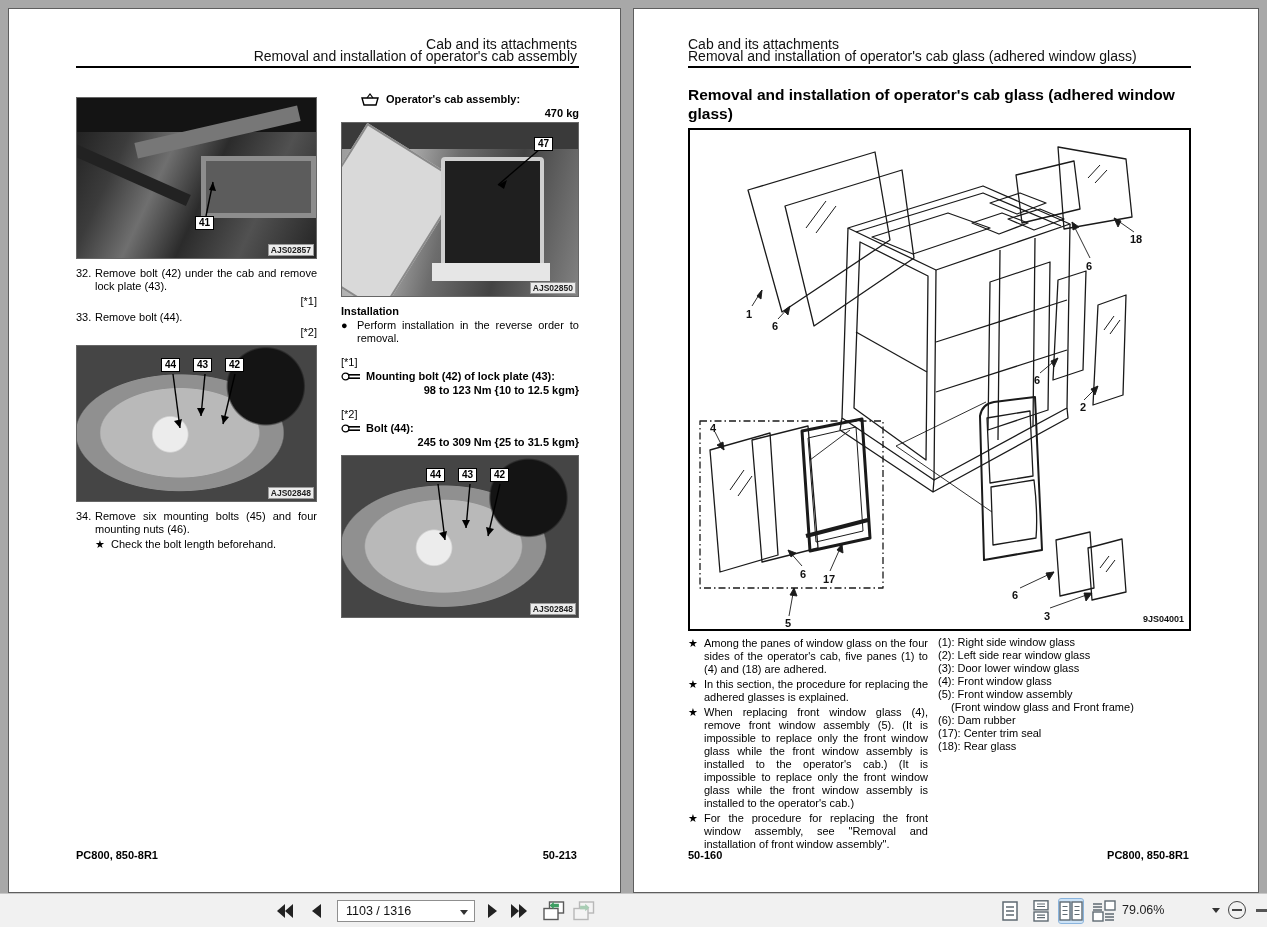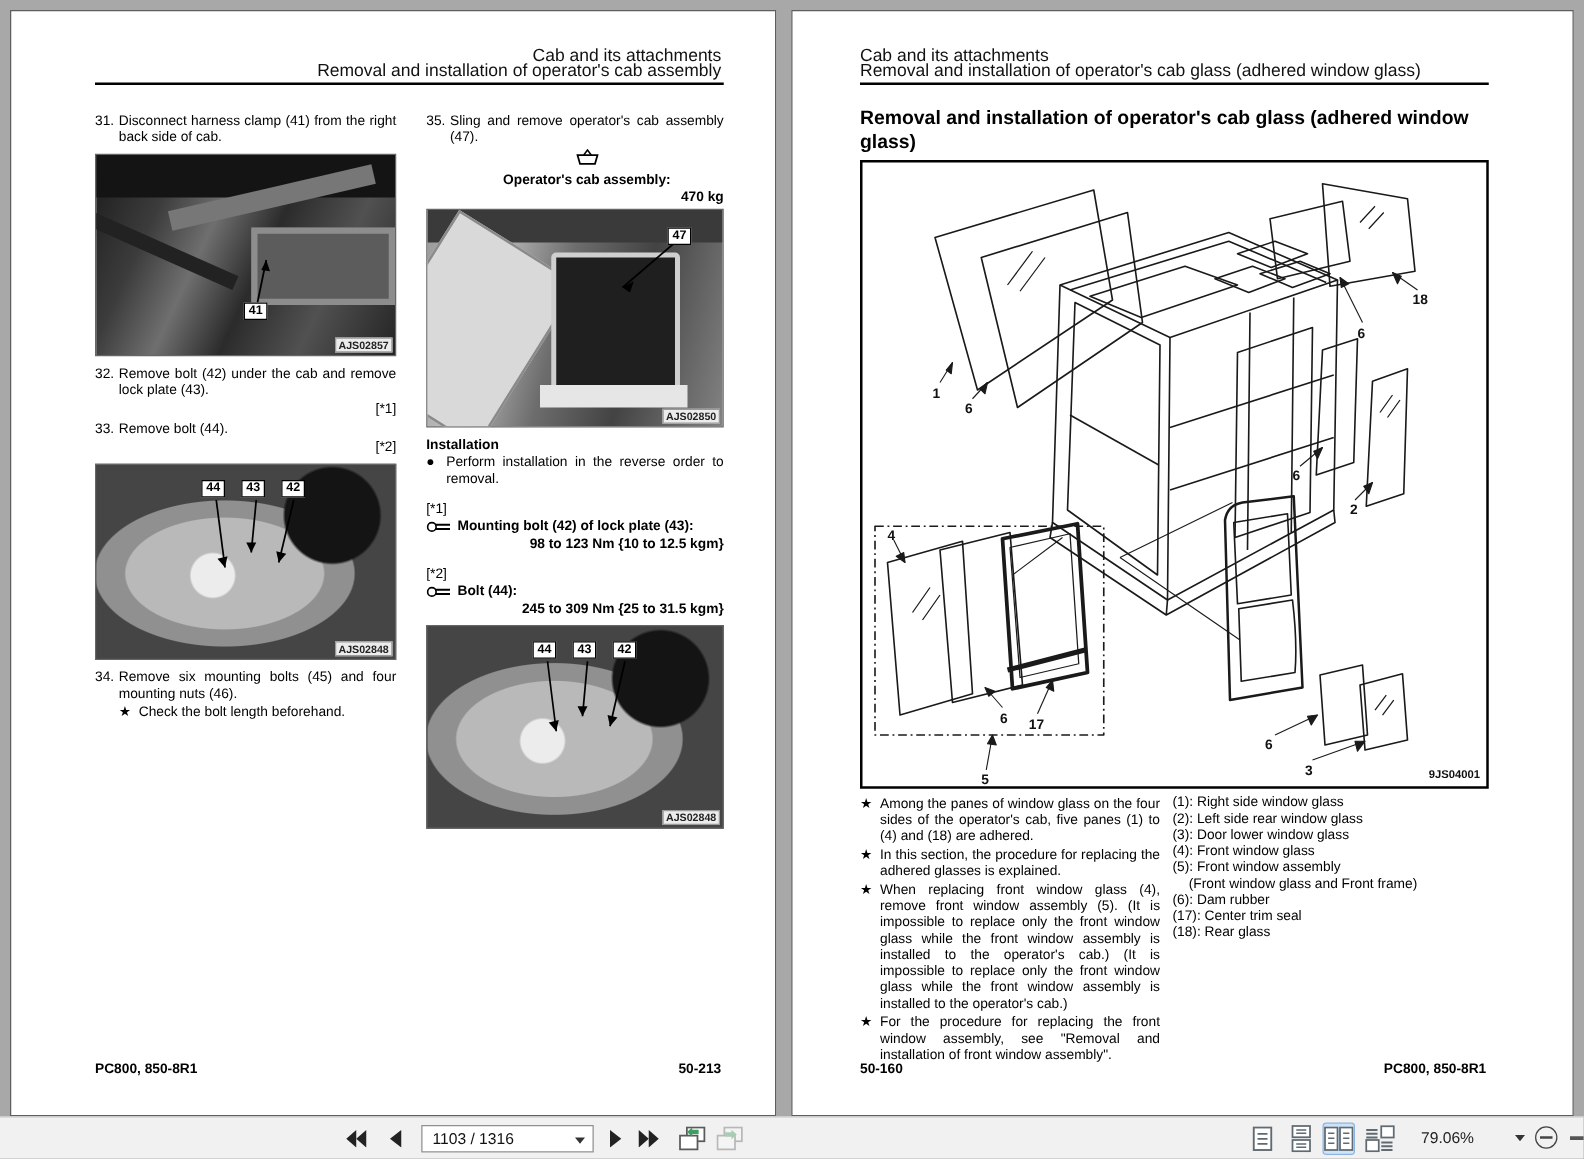--- a/index.html
+++ b/index.html
@@ -42,21 +42,21 @@
   .ph-nuts{background:linear-gradient(158deg,#dadada 0%,#c4c4c4 32%,#383838 33% 52%,#6f6f6f 53% 68%,#dcdcdc 69% 84%,#9e9e9e 85%);}
   .ph-sling{background:linear-gradient(104deg,#989898 0%,#bdbdbd 22%,#6d6d6d 45%,#434343 68%,#828282 100%);padding-left:28px;}
   .blk{position:absolute;z-index:1;}
 
   .b-head{font-weight:bold;margin:3px 0 1px;}
   .bul{display:flex;}
   .bul .bd{width:16px;flex:none;}
   .bul .bt{flex:1;text-align:justify;}
   .torq{display:flex;align-items:center;gap:5px;font-weight:bold;margin:1px 0;}
   .torqval{text-align:right;font-weight:bold;}
-  .slingline{display:flex;align-items:center;gap:6px;font-weight:bold;margin:2px 0 1px 19px;flex-direction:column;}
+  .slingline{display:flex;gap:6px;font-weight:bold;margin:2px 0 1px 19px;}
   .weight{text-align:right;font-weight:bold;margin-bottom:2px;}
 
   .foot{position:absolute;top:840px;font-weight:bold;font-size:11px;}
   .foot.l{left:67px;} .foot.r{right:43px;}
   #page-right .foot.l{left:54px;} #page-right .foot.r{right:69px;}
 
   .rtitle{position:absolute;left:54px;top:76px;width:503px;font-size:15.5px;font-weight:bold;line-height:19px;}
   .frame{position:absolute;left:54px;top:119px;width:503px;height:503px;border:2px solid #000;box-sizing:border-box;background:#fff;}
   .frame svg{width:100%;height:100%;display:block;}
 
@@ -65,42 +65,38 @@
   .legend .cont{padding-left:13px;}
 
   #toolbar{position:absolute;left:0;bottom:0;width:1267px;height:34px;background:#f1f1f1;border-top:1px solid #c6c6c6;box-sizing:border-box;}
   .tbtn{position:absolute;top:4px;width:26px;height:26px;display:flex;align-items:center;justify-content:center;cursor:pointer;}
   #pg-combo{position:absolute;left:337px;top:6px;width:138px;height:22px;background:#fff;border:1px solid #8f8f8f;
      box-sizing:border-box;font-size:12.5px;display:flex;align-items:center;padding-left:8px;color:#111;}
   #pg-combo .car{position:absolute;right:6px;top:9px;width:0;height:0;border-left:4px solid transparent;
      border-right:4px solid transparent;border-top:5px solid #333;}
   .lay{position:absolute;top:5px;width:24px;height:24px;display:flex;align-items:center;justify-content:center;border-radius:2px;}
   .lay.sel{background:#cde3f7;outline:1px solid #8ab4dd;}
-  #zoomtxt{position:absolute;left:1122px;top:9px;width:72px;text-align:center;font-size:12.5px;color:#222;}
+  #zoomtxt{position:absolute;left:1122px;top:9px;width:72px;text-align:left;font-size:12.5px;color:#222;}
   #zoomcar{position:absolute;left:1212px;top:14px;width:0;height:0;border-left:4px solid transparent;
      border-right:4px solid transparent;border-top:5px solid #333;}
   #zoomminus{position:absolute;left:1228px;top:7px;width:18px;height:18px;border:1.5px solid #444;border-radius:50%;box-sizing:border-box;}
   #zoomminus:after{content:"";position:absolute;left:3px;right:3px;top:7px;height:1.5px;background:#444;}
   #zoomslider{position:absolute;left:1256px;top:15px;width:11px;height:2.5px;background:#555;}
 </style>
 </head>
 <body>
 
 <div class="page" id="page-left">
   <div class="hdr">
     <div>Cab and its attachments</div>
     <div>Removal and installation of operator's cab assembly</div>
   </div>
   <div class="rule"></div>
 
   <div class="col" id="lp-c1">
-    <div class="step">
-      <span class="num">31.</span>
-      <span class="txt">Disconnect harness clamp (41) from the right back side of cab.</span>
-    </div>
     <div class="photo ph-dark" style="height:162px;">
       <div class="blk" style="left:0;top:0;width:100%;height:34px;background:#141414;"></div>
       <div class="blk" style="left:24%;top:26px;width:70%;height:16px;background:#777;transform:rotate(-13deg);"></div>
       <div class="blk" style="left:52%;top:58px;width:44%;height:52px;border:5px solid #8d8d8d;background:#5c5c5c;"></div>
       <div class="blk" style="left:-6%;top:70px;width:55%;height:12px;background:#222;transform:rotate(24deg);"></div>
       <svg viewBox="0 0 239 160">
           <path d="M129,118 L136,84" stroke="#000" stroke-width="1.4" fill="none"></path>
           <path d="M136,84 l-4,8 l7,1 z" fill="#000"></path>
         </svg>
       <div class="pl" style="left:118px;top:118px;">41</div>
@@ -135,24 +131,20 @@
       <span class="txt">Remove six mounting bolts (45) and four mounting nuts (46).</span>
     </div>
     <div class="starline">
       <span class="st">★</span>
       <span class="nt">Check the bolt length beforehand.</span>
     </div>
     <div class="foot-spacer"></div>
   </div>
 
   <div class="col" id="lp-c2">
-    <div class="step">
-      <span class="num">35.</span>
-      <span class="txt">Sling and remove operator's cab assembly (47).</span>
-    </div>
     <div class="slingline">
       <svg width="20" height="13" viewBox="0 0 20 13">
         <path d="M2,5 L18,5 L16,12 L4,12 Z" fill="none" stroke="#000" stroke-width="1.4"></path>
         <path d="M7,5 L10,1 L13,5" fill="none" stroke="#000" stroke-width="1.2"></path>
       </svg>
       <span>Operator's cab assembly:</span>
     </div>
     <div class="weight">470 kg</div>
     <div class="photo ph-sling" style="height:175px;margin-top:2px;">
       <div class="blk" style="left:0;top:0;width:100%;height:26px;background:#3a3a3a;"></div>

